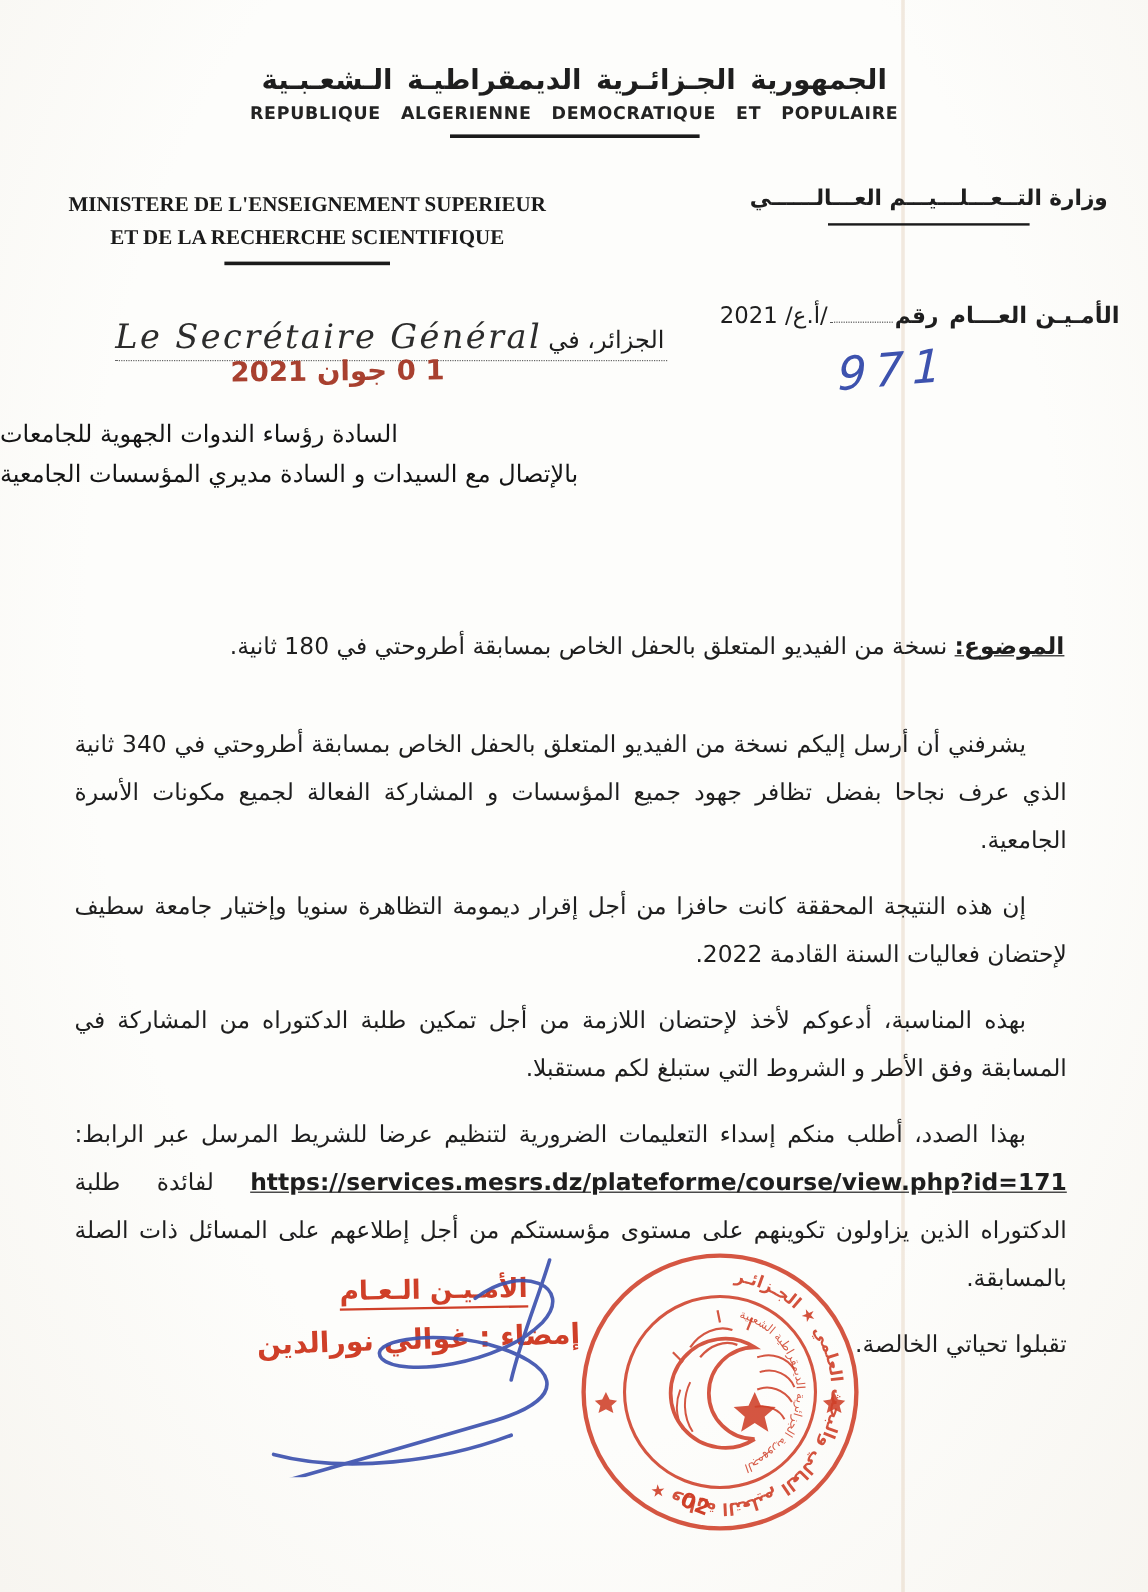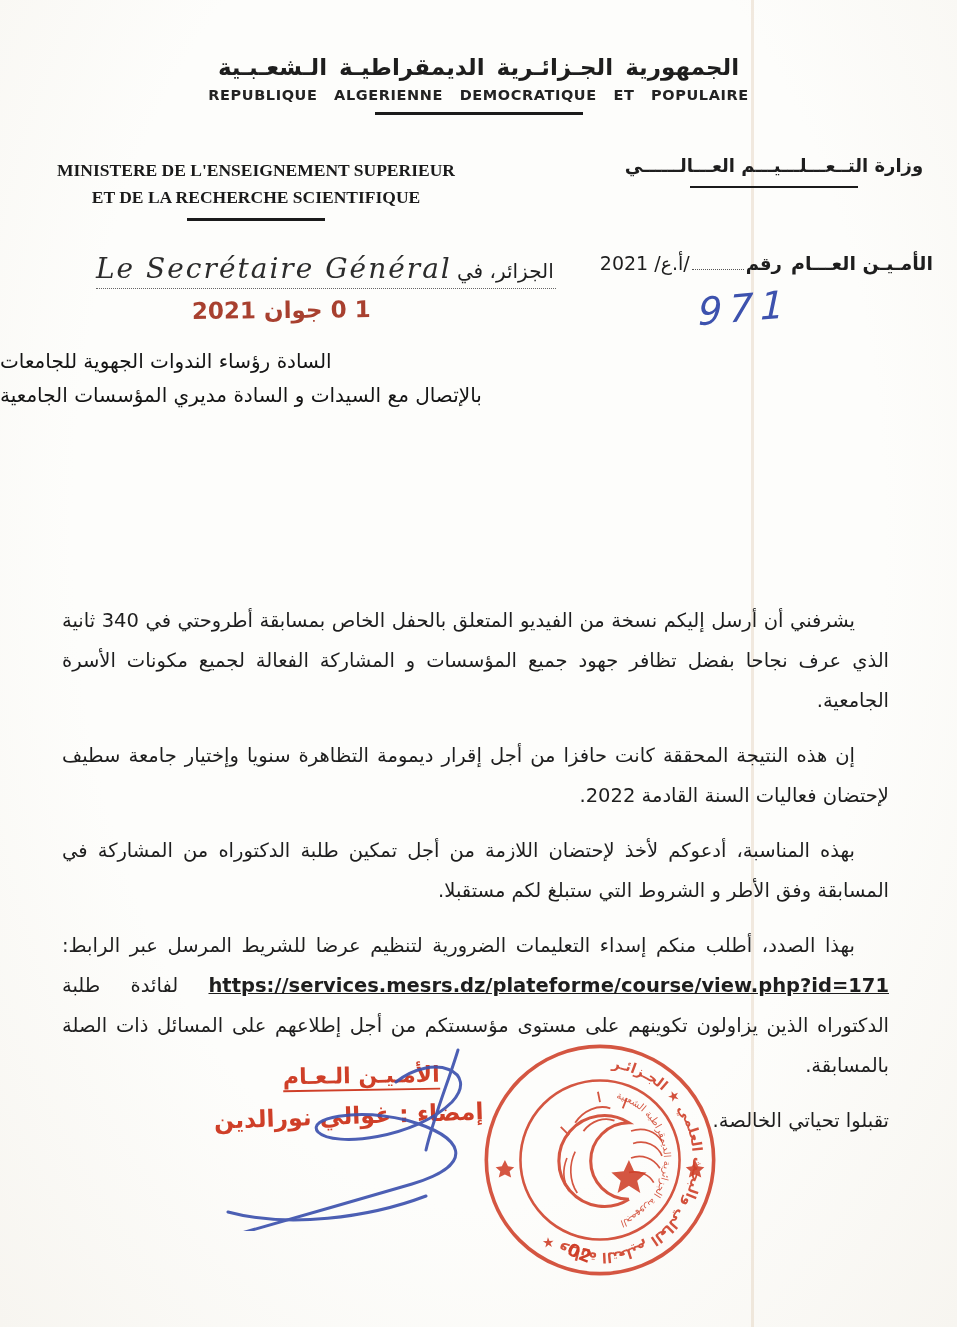--- a/index.html
+++ b/index.html
@@ -29,21 +29,21 @@
   .republic-fr{font-size:14.5px;font-weight:bold;letter-spacing:.6px;word-spacing:11px;margin-top:7px;color:#232323;}
   .header-rule{width:208px;height:3px;background:#1b1b1b;margin:9px auto 0;}
   
   .ministry-fr{position:absolute;top:157px;left:44px;width:424px;text-align:center;
     font-family:"Liberation Serif","DejaVu Serif",serif;font-weight:bold;font-size:17.5px;line-height:1.55;color:#1a1a1a;}
   .ministry-fr .rule{width:138px;height:2.5px;background:#1b1b1b;margin:7px auto 0;}
   .ministry-ar{position:absolute;top:150px;right:18px;width:330px;text-align:center;
     font-weight:bold;font-size:18px;line-height:1.8;}
   .ministry-ar .rule{width:168px;height:2px;background:#1b1b1b;margin:4px auto 0;}
   
-  .sender-line{position:absolute;top:252px;left:96px;white-space:nowrap;
+  .sender-line{position:absolute;top:264px;left:96px;white-space:nowrap;
     border-bottom:1.5px dotted #666;padding-bottom:3px;}
   .sender-title{font-family:"DejaVu Serif","Liberation Serif",serif;font-style:italic;
     font-size:28px;letter-spacing:2px;color:#2c2c2c;}
   .sender-place{font-size:20px;margin-right:2px;}
   .date-stamp{position:absolute;top:297px;left:192px;color:var(--date-red);
     font-weight:bold;font-size:23px;letter-spacing:1.5px;transform:rotate(-.6deg);white-space:nowrap;}
   
   .reference{position:absolute;top:252px;right:24px;width:330px;text-align:right;white-space:nowrap;}
   .ref-title{font-weight:bold;font-size:19px;letter-spacing:.5px;}
   .ref-number-label{font-size:18px;font-weight:bold;margin-right:4px;}
@@ -105,20 +105,23 @@
     <span class="ref-title">الأمـيـن العـــام</span>
     <span class="ref-number-label">رقم</span><span class="ref-dots"></span><span class="ref-suffix">/أ.ع/ 2021</span>
     <div class="ref-handwritten">971</div>
   </div>
 
   <div class="addressee" dir="rtl">
     <div>السادة رؤساء الندوات الجهوية للجامعات</div>
     <div>بالإتصال مع السيدات و السادة مديري المؤسسات الجامعية</div>
   </div>
 
+  <div class="subject" dir="rtl">
+    <span class="subject-label">الموضوع:</span><span> نسخة من الفيديو المتعلق بالحفل الخاص بمسابقة أطروحتي في 180 ثانية.</span>
+  </div>
 
   <div class="body-text" dir="rtl">
     <p>يشرفني أن أرسل إليكم نسخة من الفيديو المتعلق بالحفل الخاص بمسابقة أطروحتي في 340 ثانية الذي عرف نجاحا بفضل تظافر جهود جميع المؤسسات و المشاركة الفعالة لجميع مكونات الأسرة الجامعية.</p>
     <p>إن هذه النتيجة المحققة كانت حافزا من أجل إقرار ديمومة التظاهرة سنويا وإختيار جامعة سطيف لإحتضان فعاليات السنة القادمة 2022.</p>
     <p>بهذه المناسبة، أدعوكم لأخذ لإحتضان اللازمة من أجل تمكين طلبة الدكتوراه من المشاركة في المسابقة وفق الأطر و الشروط التي ستبلغ لكم مستقبلا.</p>
     <p><span>بهذا الصدد، أطلب منكم إسداء التعليمات الضرورية لتنظيم عرضا للشريط المرسل عبر الرابط: </span><a class="link" href="#" dir="ltr">https://services.mesrs.dz/plateforme/course/view.php?id=171</a><span> لفائدة طلبة الدكتوراه الذين يزاولون تكوينهم على مستوى مؤسستكم من أجل إطلاعهم على المسائل ذات الصلة بالمسابقة.</span></p>
     <p class="closing">تقبلوا تحياتي الخالصة.</p>
   </div>
 
   <div class="sig-title" dir="rtl">الأمـيـن الـعـام</div>

